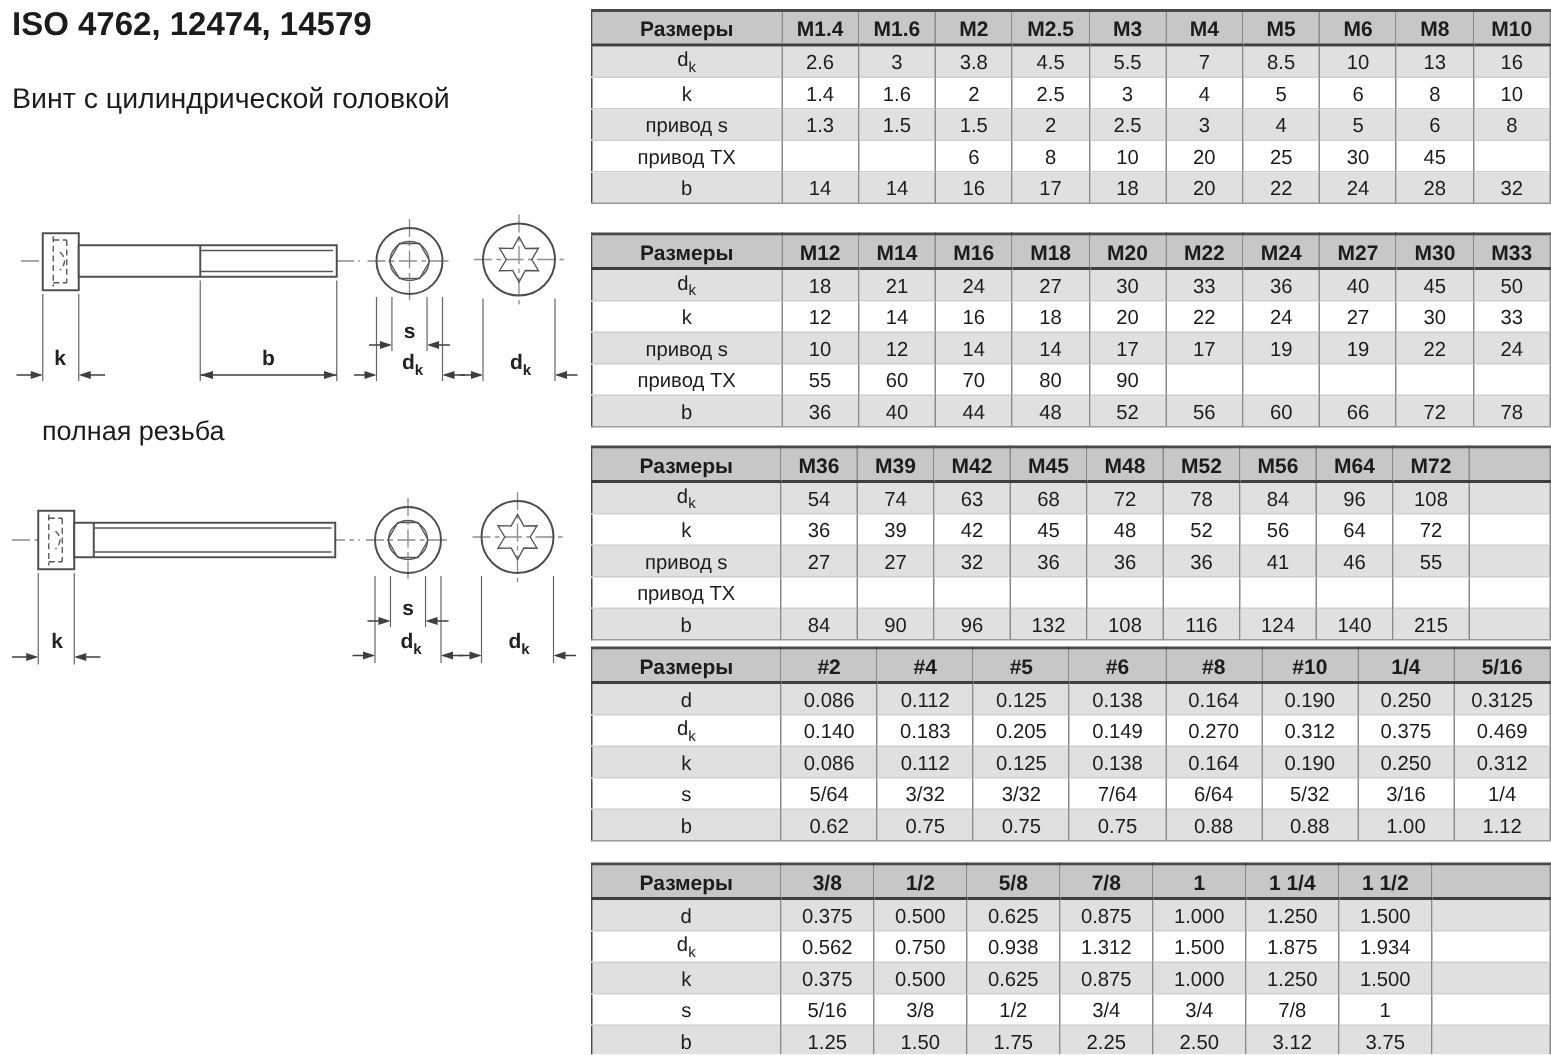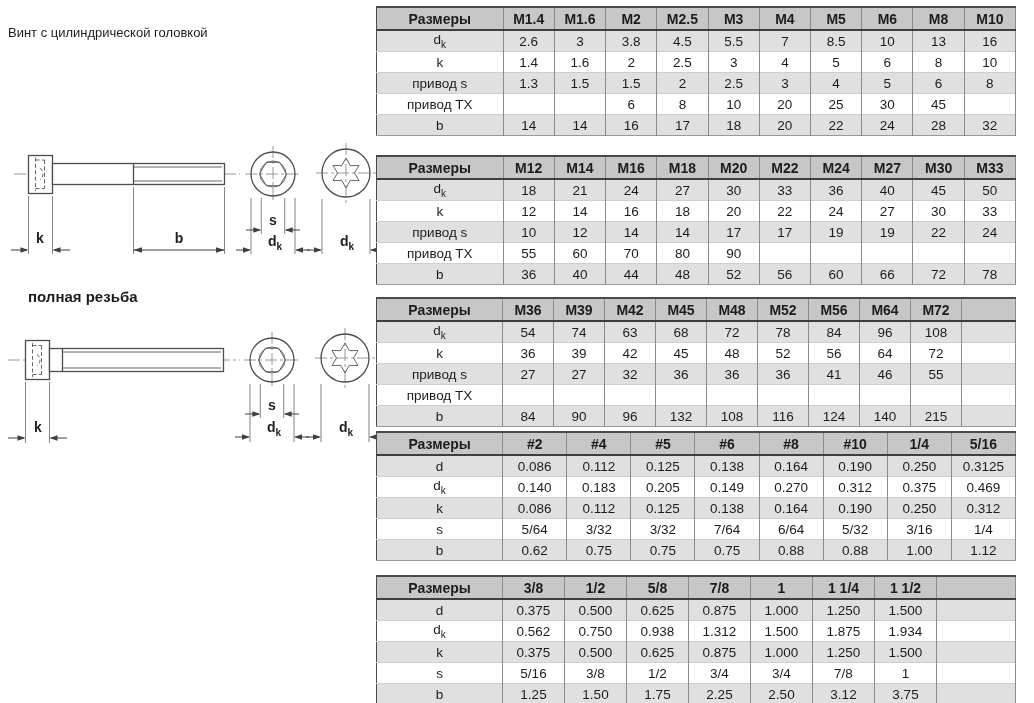--- a/index.html
+++ b/index.html
@@ -2,33 +2,33 @@
 <html><head>
 <meta charset="utf-8">
 <style>
   html,body{margin:0;padding:0;background:#fff;}
   .page{position:relative;width:1034px;height:703px;background:#ffffff;overflow:hidden;
         font-family:"Liberation Sans",sans-serif;color:#1c1c1c;}
 
   
   .title-block{position:absolute;left:8px;top:0;}
   .title-line{font-size:22px;font-weight:bold;line-height:31px;white-space:nowrap;}
-  .subtitle{font-size:13px;margin-top:25px;white-space:nowrap;}
-  .thread-note{position:absolute;left:28px;top:288px;font-size:15px;white-space:nowrap;font-weight:bold;}
+  .subtitle{font-size:19px;margin-top:25px;white-space:nowrap;}
+  .thread-note{position:absolute;left:28px;top:277px;font-size:18px;white-space:nowrap;}
 
   
   .drawing{position:absolute;left:0;}
   .dwg1{top:140px;}
   .dwg2{top:315px;}
   .dim-label{position:absolute;transform:translateX(-50%);font-size:14px;font-weight:bold;
              color:#222;line-height:14px;white-space:nowrap;}
   .dim-label sub{font-size:10px;}
 
   
-  table.dim{position:absolute;left:376px;width:640px;table-layout:fixed;border-collapse:collapse;
+  table.dim{position:absolute;left:394px;width:640px;table-layout:fixed;border-collapse:collapse;
             border-top:2px solid #4a4a4a;border-left:1px solid #4a4a4a;border-bottom:1px solid #9a9a9a;}
   .tbl-0{top:6px;} .tbl-1{top:155px;} .tbl-2{top:297px;} .tbl-3{top:431px;} .tbl-4{top:575px;}
   table.dim col.c-label{width:126px;}
   .tbl-0 col.c-data,.tbl-1 col.c-data,.tbl-2 col.c-data{width:51px;}
   .tbl-3 col.c-data{width:64px;}
   .tbl-4 col.c-data{width:62px;}
   table.dim th,table.dim td{border-right:1px solid #8a8a8a;font-size:13.5px;text-align:center;
             padding:0;height:20px;font-weight:normal;overflow:hidden;white-space:nowrap;}
   table.dim thead th{background:#c7c7c7;font-weight:bold;height:21px;font-size:14px;
             border-bottom:2px solid #3e3e3e;}
@@ -37,20 +37,21 @@
   table.dim tbody tr:not(:first-child) td,
   table.dim tbody tr:not(:first-child) th{border-top:1px solid #cecece;}
   table.dim sub{font-size:10px;}
 </style>
 </head>
 <body>
 
 <div class="page">
 
   <div class="title-block">
+    <div class="title-line">ISO 4762, 12474, 14579</div>
     <div class="subtitle">Винт с цилиндрической головкой</div>
   </div>
 
   <div class="thread-note">полная резьба</div>
 
   <svg class="drawing dwg1" width="390" height="122" viewBox="0 0 390 122">
     <g stroke="#8d8d8d" stroke-width="0.9" stroke-dasharray="12 3 3 3">
       <line x1="14" y1="34" x2="240" y2="34"></line>
       <line x1="245" y1="34" x2="301" y2="34"></line>
       <line x1="273" y1="6" x2="273" y2="62"></line>

